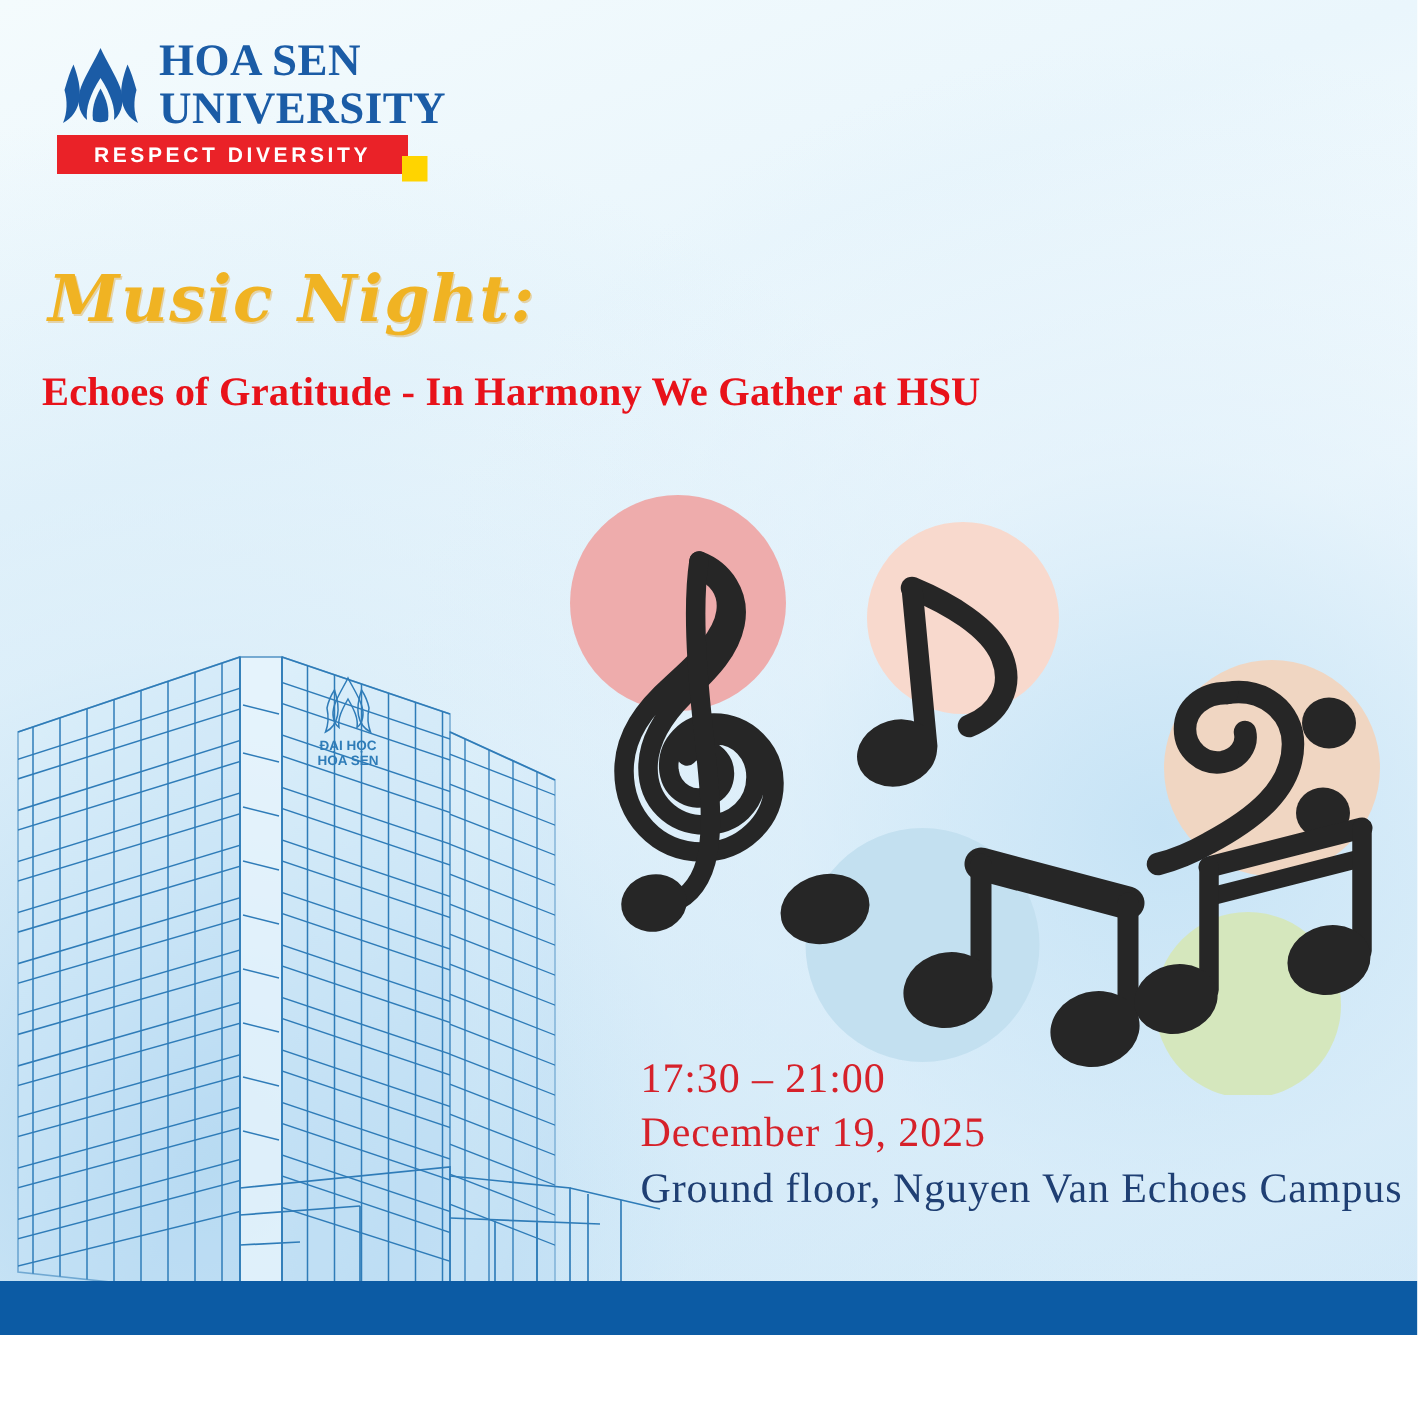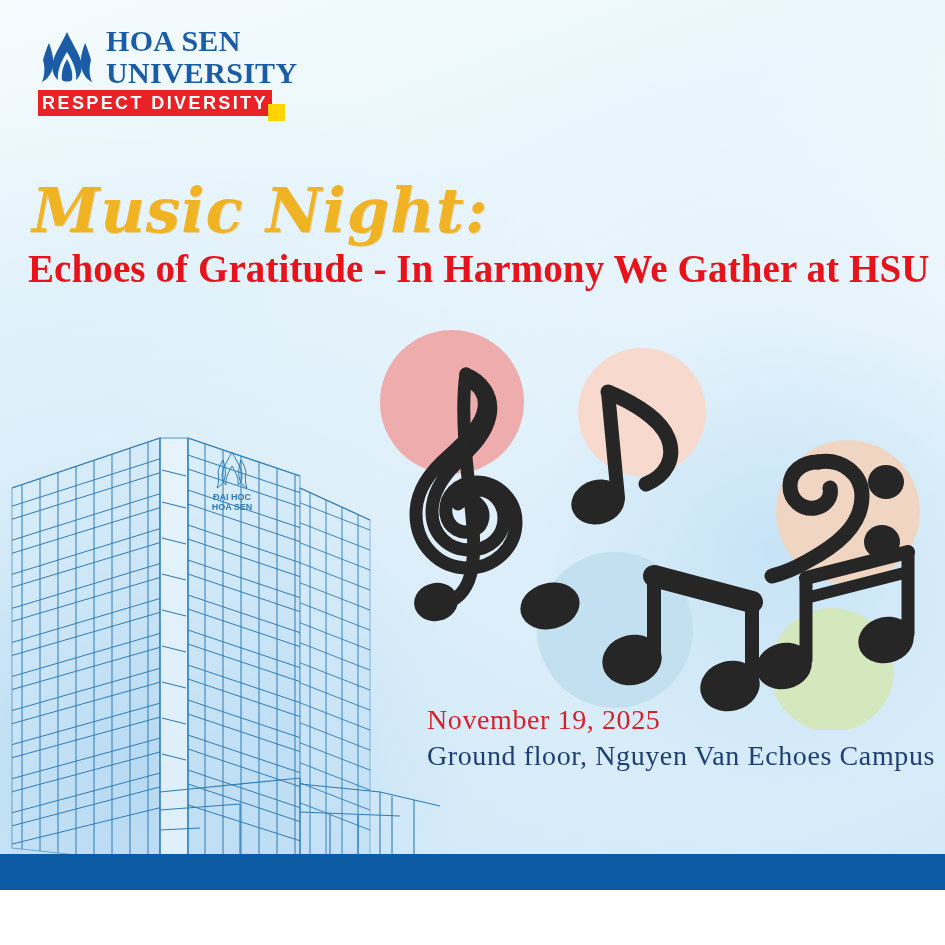--- a/index.html
+++ b/index.html
@@ -58,54 +58,54 @@
     height: 26px;
     background: #ea2228;
     display: flex;
     align-items: center;
     justify-content: center;
   }
   .tagline-bar span {
     color: #ffffff;
     font-family: "Liberation Sans", sans-serif;
     font-weight: bold;
-    font-size: 18px;
+    font-size: 14px;
     letter-spacing: 2.4px;
     white-space: nowrap;
   }
   .yellow-square {
     position: absolute;
     left: 234px;
     top: 78px;
     width: 17px;
     height: 17px;
     background: #ffd400;
   }
 
   
   .script-title {
     position: absolute;
     left: 32px;
     top: 175px;
     font-family: "DejaVu Serif", "Liberation Serif", serif;
     font-style: italic;
     font-weight: bold;
-    font-size: 61px;
+    font-size: 43px;
     color: #f0b323;
     letter-spacing: 1px;
     text-shadow: 1px 1px 0 rgba(220,150,20,0.35);
     white-space: nowrap;
   }
   .main-title {
     position: absolute;
     left: 28px;
     top: 246px;
     font-family: "Liberation Serif", "DejaVu Serif", serif;
     font-weight: bold;
-    font-size: 39px;
+    font-size: 27px;
     color: #e8121a;
     letter-spacing: 0.1px;
     white-space: nowrap;
   }
 
   
   .building {
     position: absolute;
     left: 0;
     top: 392px;
@@ -410,19 +410,20 @@
         <path d="M436 268 L538 242" fill="none" stroke="#262626" stroke-width="12" stroke-linecap="round" stroke-linejoin="round"></path>
         <path d="M436 248 L436 330" fill="none" stroke="#262626" stroke-width="13" stroke-linecap="round"></path>
         <path d="M538 222 L538 304" fill="none" stroke="#262626" stroke-width="13" stroke-linecap="round"></path>
         <ellipse cx="414" cy="336" rx="28" ry="23" transform="rotate(-14 414 336)"></ellipse>
         <ellipse cx="516" cy="310" rx="28" ry="23" transform="rotate(-14 516 310)"></ellipse>
       </g>
     </g>
   </svg>
 
   <div class="details">
-    <span class="line date">November 19, 2025</span>
+    <span class="line time">17:30 – 21:00</span>
+    <span class="line date">December 19, 2025</span>
     <span class="line place">Ground floor, Nguyen Van Echoes Campus</span>
   </div>
 
   <div class="bottom-bar"></div>
 
 </div>
 
 </body></html>

